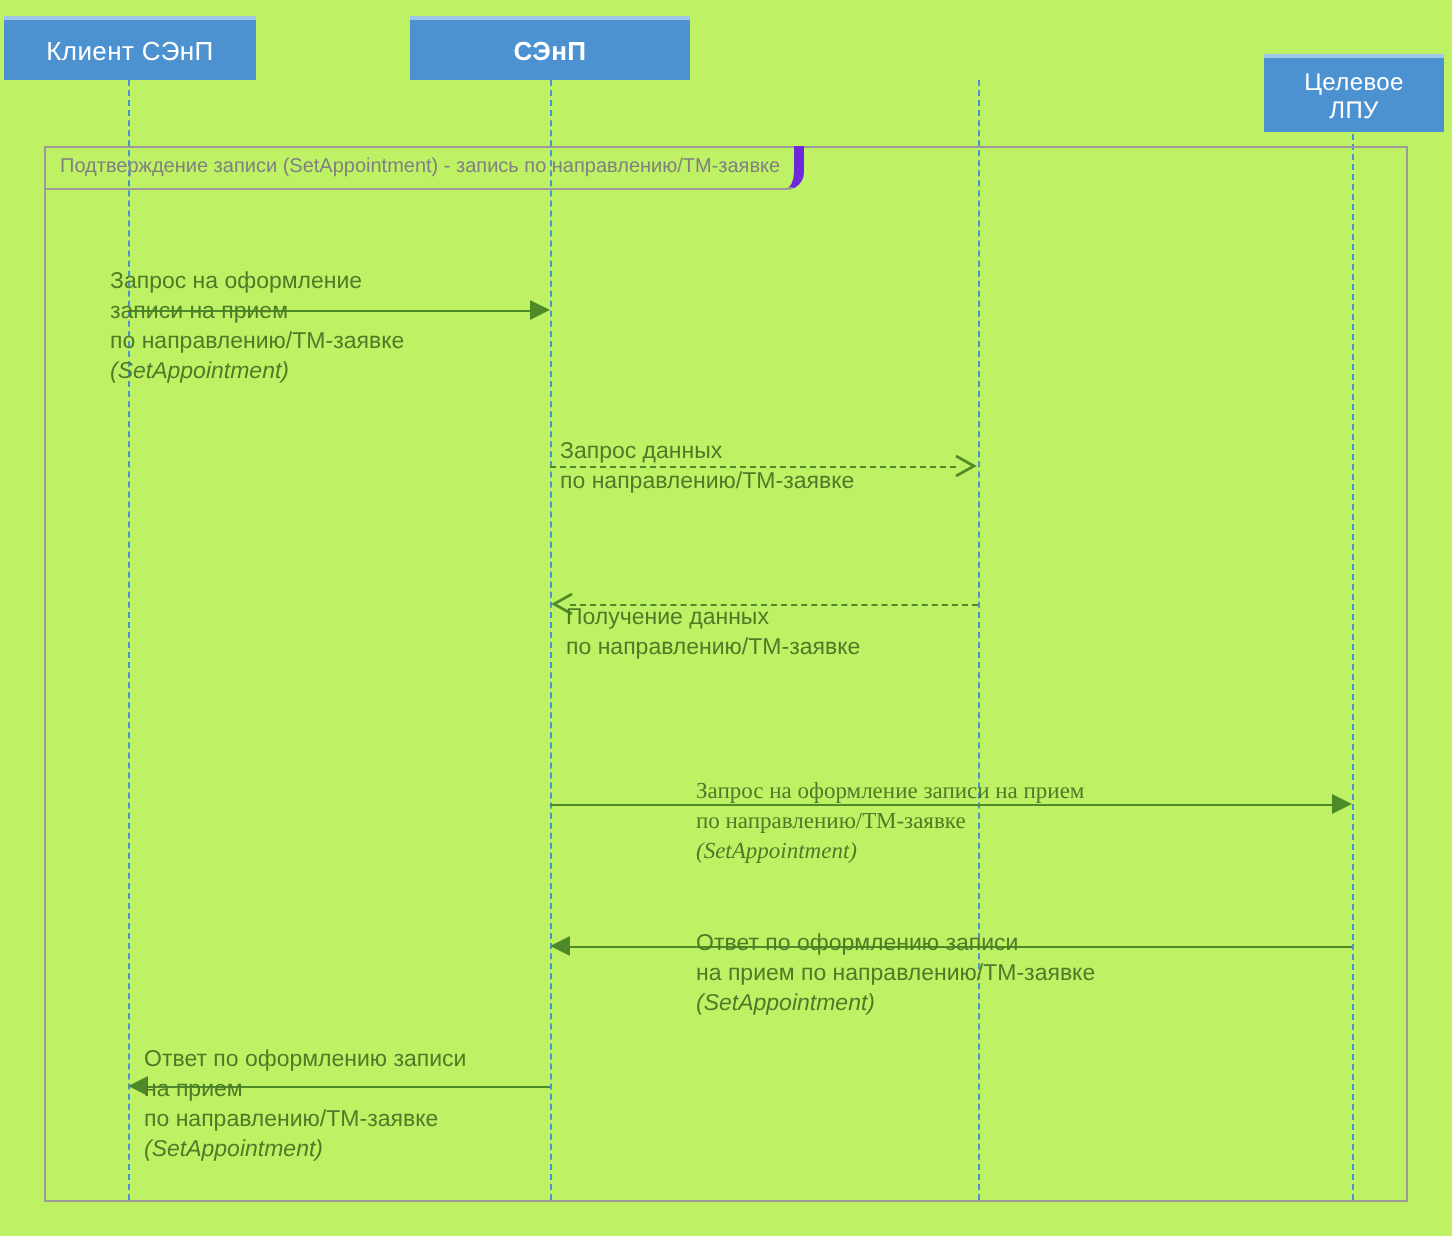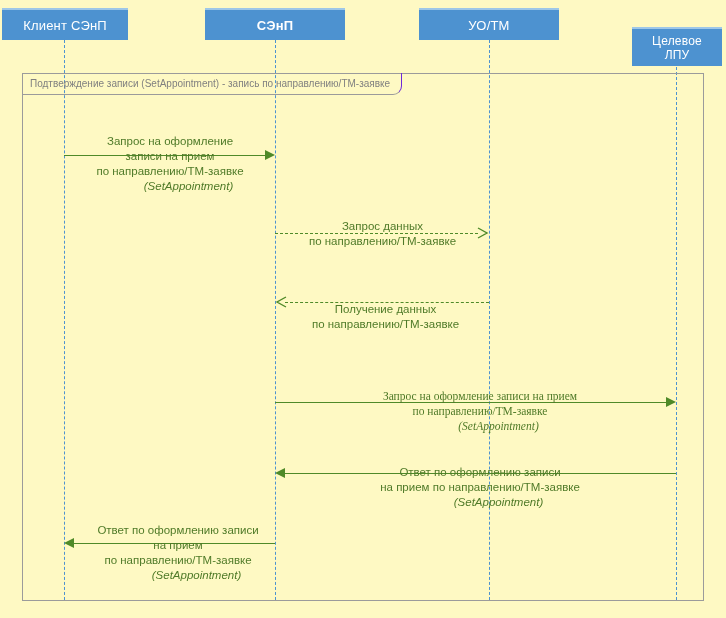--- a/index.html
+++ b/index.html
@@ -7,21 +7,21 @@
     padding: 0;
     background: #ffffff;
   }
   body {
     font-family: "Liberation Sans", sans-serif;
   }
   #diagram {
     position: relative;
     width: 726px;
     height: 618px;
-    background: #fef9c3;
+    background: #bef264;
     overflow: hidden;
   }
 
   
   .participant {
     position: absolute;
     box-sizing: border-box;
     background: #4d92d0;
     border-top: 2px solid #9ec7e8;
     color: #ffffff;
@@ -45,21 +45,21 @@
   
   .frame {
     position: absolute;
     box-sizing: border-box;
     border: 1px solid #9b9b9b;
     background: transparent;
   }
   .frame-label {
     position: absolute;
     box-sizing: border-box;
-    border-right: 1px solid #6d28d9;
+    border-right: 5px solid #6d28d9;
     border-bottom: 1px solid #9b9b9b;
     background: transparent;
     color: #808080;
     font-size: 10px;
     line-height: 22px;
     padding: 0 8px 0 8px;
     white-space: nowrap;
     
     border-bottom-right-radius: 9px;
   }
@@ -95,41 +95,38 @@
     width: 11px;
     height: 11px;
   }
   .arrow-open svg { display: block; }
 
   .msg-label {
     position: absolute;
     color: #4f7a28;
     font-size: 11.5px;
     line-height: 15px;
-    text-align: center;
     white-space: pre-line;
   }
   .msg-label .sig {
     font-style: italic;
-    margin-left: 37px;
   }
 </style>
 </head>
 <body>
 
 <div id="diagram">
 
   <div class="lifeline" style="left:64px;  top:40px; height:560px;"></div>
   <div class="lifeline" style="left:275px; top:40px; height:560px;"></div>
   <div class="lifeline" style="left:489px; top:40px; height:560px;"></div>
   <div class="lifeline" style="left:676px; top:42px; height:558px;"></div>
 
   <div class="participant" style="left:2px; top:8px; width:126px; height:32px;">Клиент СЭнП</div>
   <div class="participant" style="left:205px; top:8px; width:140px; height:32px;font-weight:bold;">СЭнП</div>
-  <div class="participant" style="left:419px; top:8px; width:140px; height:32px;">УО/ТМ</div>
   <div class="participant" style="left:632px; top:3px; width:90px; height:39px; font-size:12px; line-height:14px;margin-top:24px;">Целевое
 ЛПУ</div>
 
   <div class="frame" style="left:22px; top:73px; width:682px; height:528px;"></div>
   <div class="frame-label" style="left:22px; top:73px; width:380px; height:22px;">Подтверждение записи (SetAppointment) - запись по направлению/ТМ-заявке</div>
 
   <div class="msg-line" style="left:64px; top:155px; width:201px;"></div>
   <div class="arrow-solid-right" style="left:265px; top:150px;"></div>
   <div class="msg-label" style="left:55px; top:119px; width:230px;">
     <span>Запрос на оформление

